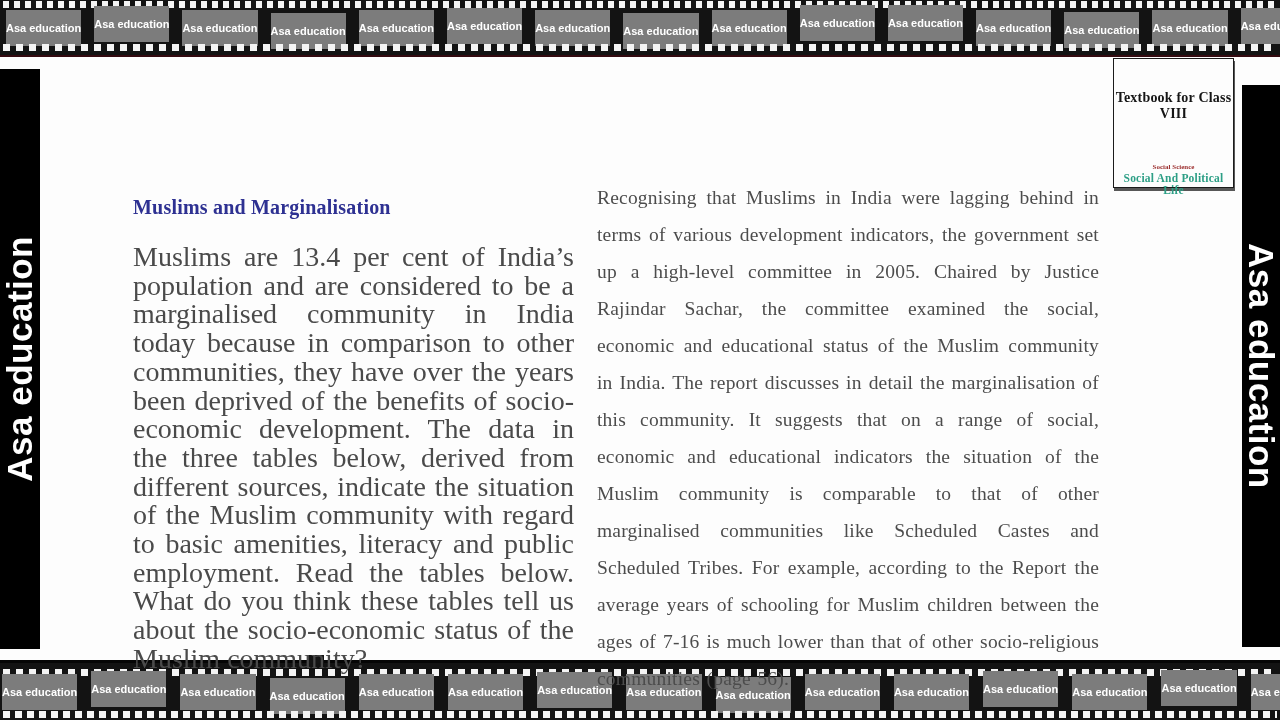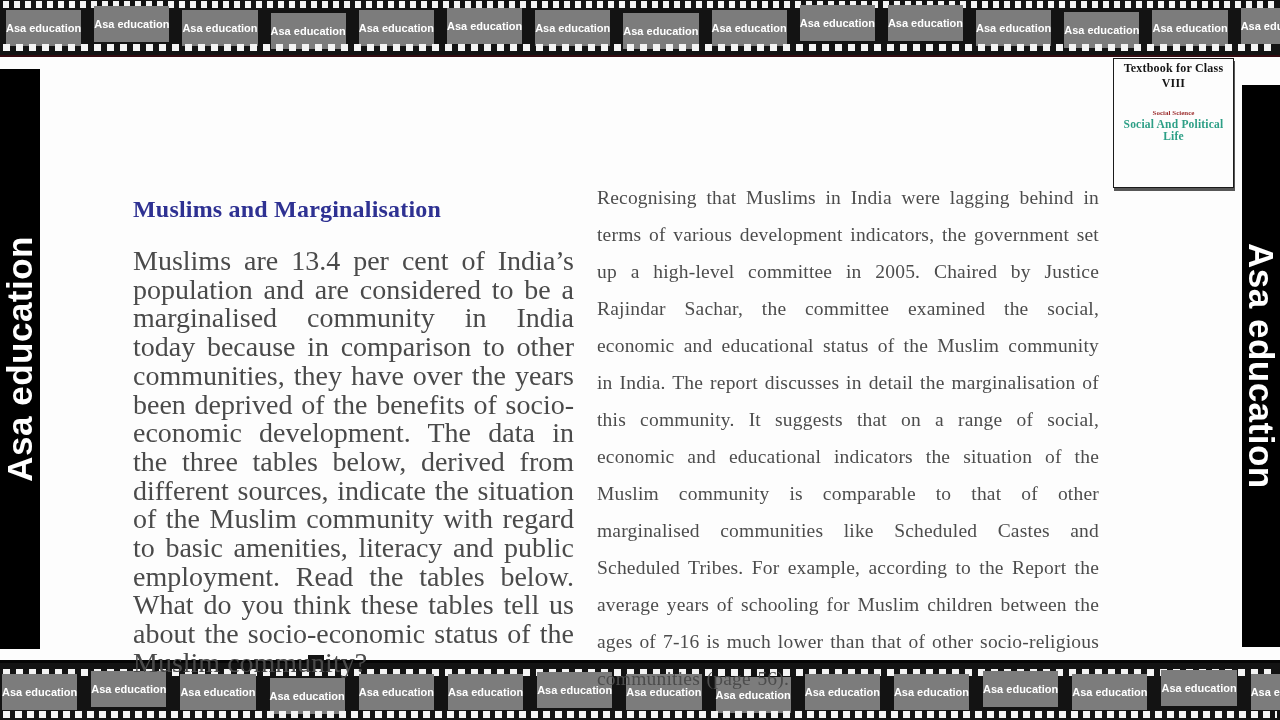--- a/index.html
+++ b/index.html
@@ -71,28 +71,28 @@
   }
   .sidebar.left span { transform:rotate(180deg); }
 
   
   .book-cover {
     position:absolute; left:1113px; top:58px; width:119px; height:128px;
     background:#fdfdfd; border:1px solid #1b1b1b;
     box-shadow:1px 3px 0 rgba(45,45,45,0.8);
     text-align:center;
   }
-  .bc-line1 { margin-top:2px; font-size:12px; font-weight:bold; color:#151515; letter-spacing:0.2px; }
-  .bc-line2 { margin-top:18px; font-size:7px; font-weight:bold; }
+  .bc-line1 { margin-top:31px; font-size:14px; font-weight:bold; color:#151515; letter-spacing:0.2px; }
+  .bc-line2 { margin-top:41px; font-size:7px; font-weight:bold; }
   .bc-line3 { margin-top:1px; font-size:11.5px; font-weight:bold; letter-spacing:0.2px; }
 
   
   .col-left { position:absolute; left:133px; top:196px; width:441px; }
   .col-left h2 {
-    margin:0 0 24px 0; font-size:24px; font-weight:bold; letter-spacing:0.2px;
+    margin:0 0 24px 0; font-size:20px; font-weight:bold; letter-spacing:0.2px;
   }
   .col-left p {
     margin:0; font-size:28px; line-height:28.7px; color:#4a4a4a;
     text-align:justify;
   }
   .col-right { position:absolute; left:597px; top:179px; width:502px; }
   .col-right p {
     margin:0; font-size:19.5px; line-height:37px; color:#4c4c4c;
     text-align:justify; letter-spacing:0.2px; word-spacing:1.5px;
   }

